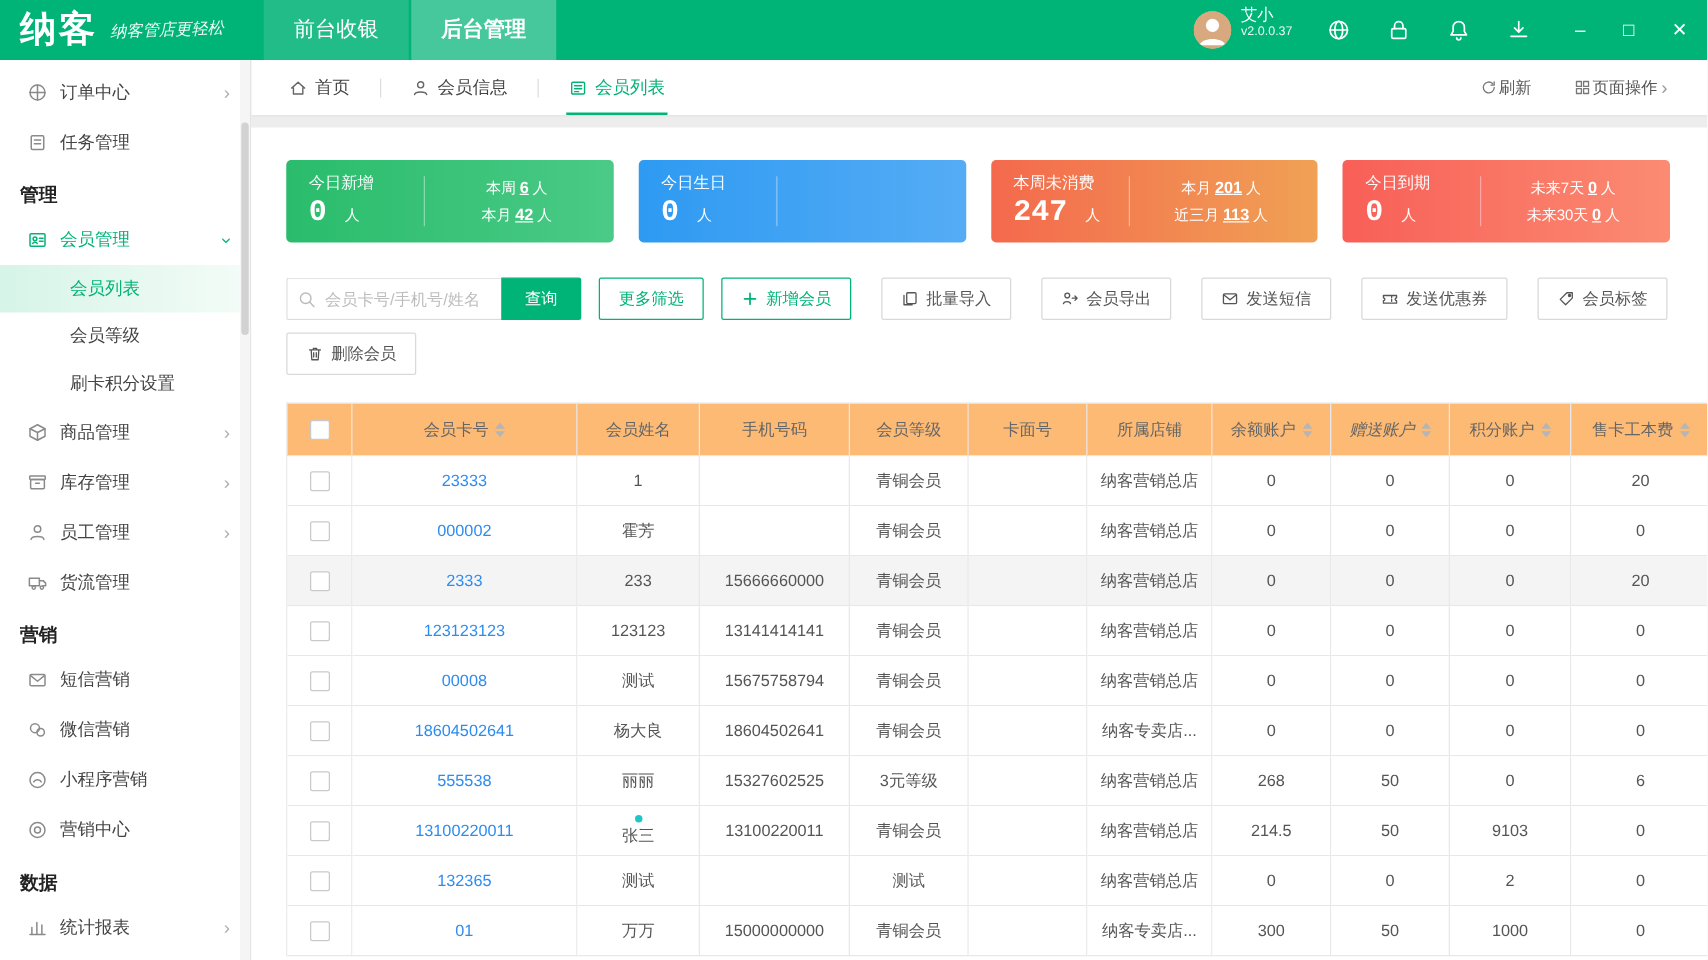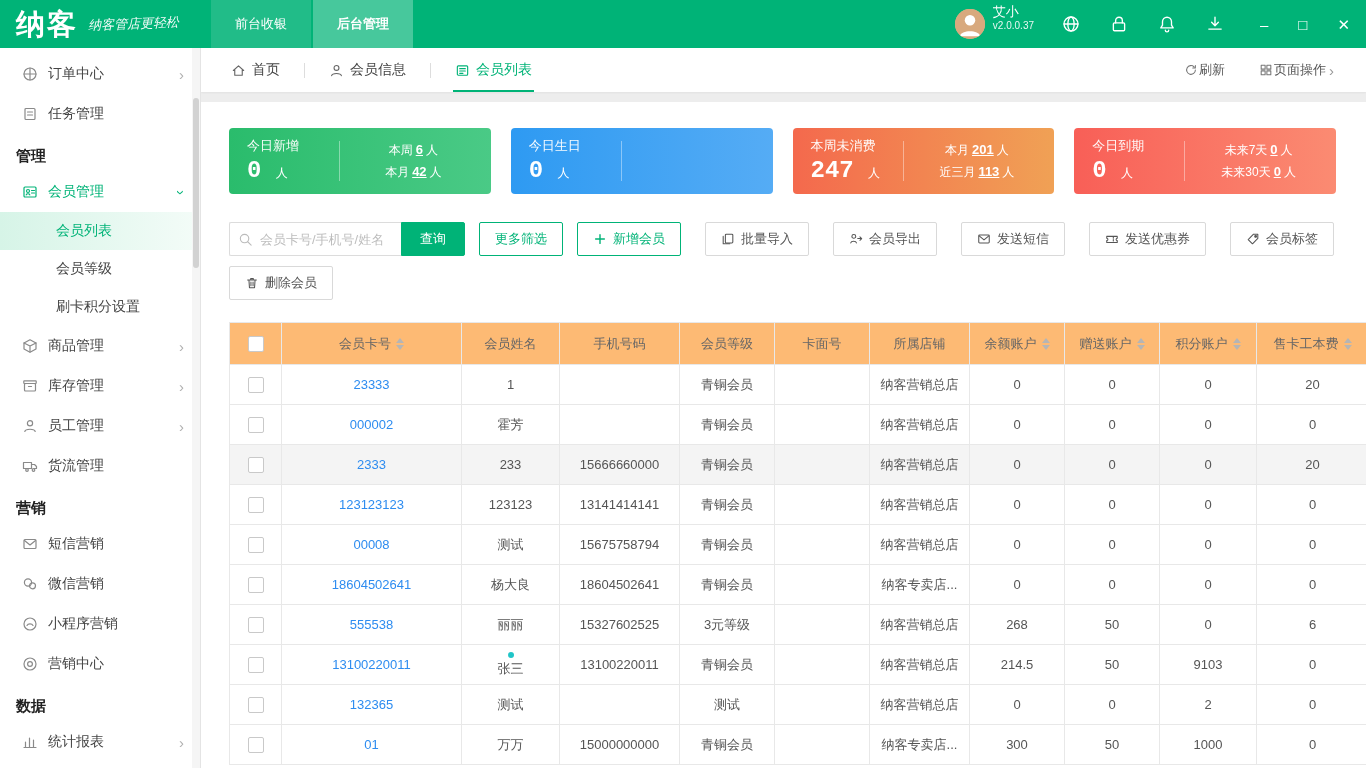--- a/index.html
+++ b/index.html
@@ -5,21 +5,21 @@
   :root{ --primary:#00b377; --link:#2d8cf0; }
   html,body{margin:0;padding:0;overflow:hidden;}
   body{font-family:"Liberation Sans","DejaVu Sans",sans-serif;}
   .app{width:1366px;height:768px;overflow:hidden;position:relative;background:#ededed;}
 
   
   .titlebar{height:48px;background:var(--primary);display:flex;align-items:center;color:#fff;}
   .logo{font-size:29px;font-weight:bold;padding:0 10px 0 16px;letter-spacing:2px;line-height:48px;}
   .slogan{font-size:13px;font-style:italic;opacity:.95;transform:rotate(-2deg);margin-right:6px;white-space:nowrap;}
   .tb-nav{display:flex;height:48px;margin-left:26px;}
-  .tb-tab{padding:0 24px;line-height:48px;font-size:13px;background:rgba(255,255,255,.13);margin-right:2px;cursor:pointer;}
+  .tb-tab{padding:0 24px;line-height:48px;font-size:17px;background:rgba(255,255,255,.13);margin-right:2px;cursor:pointer;}
   .tb-tab.active{background:rgba(255,255,255,.28);font-weight:bold;}
   .tb-right{margin-left:auto;display:flex;align-items:center;padding-right:16px;}
   .avatar{width:30px;height:30px;border-radius:50%;background:#e8b88a;overflow:hidden;flex-shrink:0;}
   .avatar svg{width:100%;height:100%;display:block;}
   .user-meta{margin:0 28px 12px 8px;line-height:1.25;}
   .user-name{font-size:13px;}
   .user-version{font-size:10px;opacity:.9;}
   .tb-icons{display:flex;gap:30px;margin-right:36px;}
   .tb-icons .ic{width:18px;height:18px;color:#fff;cursor:pointer;}
   .win-controls{display:flex;gap:30px;font-size:15px;align-items:center;}
@@ -519,21 +519,21 @@
                 <div class="th" style="width: 100px;">
                   <span>所属店铺</span>
                 </div>
                 <div class="th" style="width: 95px;">
                   <span>余额账户</span>
                   <span class="sort">
                     <b class="u"></b>
                     <b class="d"></b>
                   </span>
                 </div>
-                <div class="th" style="width: 95px;">
+                <div class="th" style="width: 95px; font-style: italic;">
                   <span>赠送账户</span>
                   <span class="sort">
                     <b class="u"></b>
                     <b class="d"></b>
                   </span>
                 </div>
                 <div class="th" style="width: 97px;">
                   <span>积分账户</span>
                   <span class="sort">
                     <b class="u"></b>

